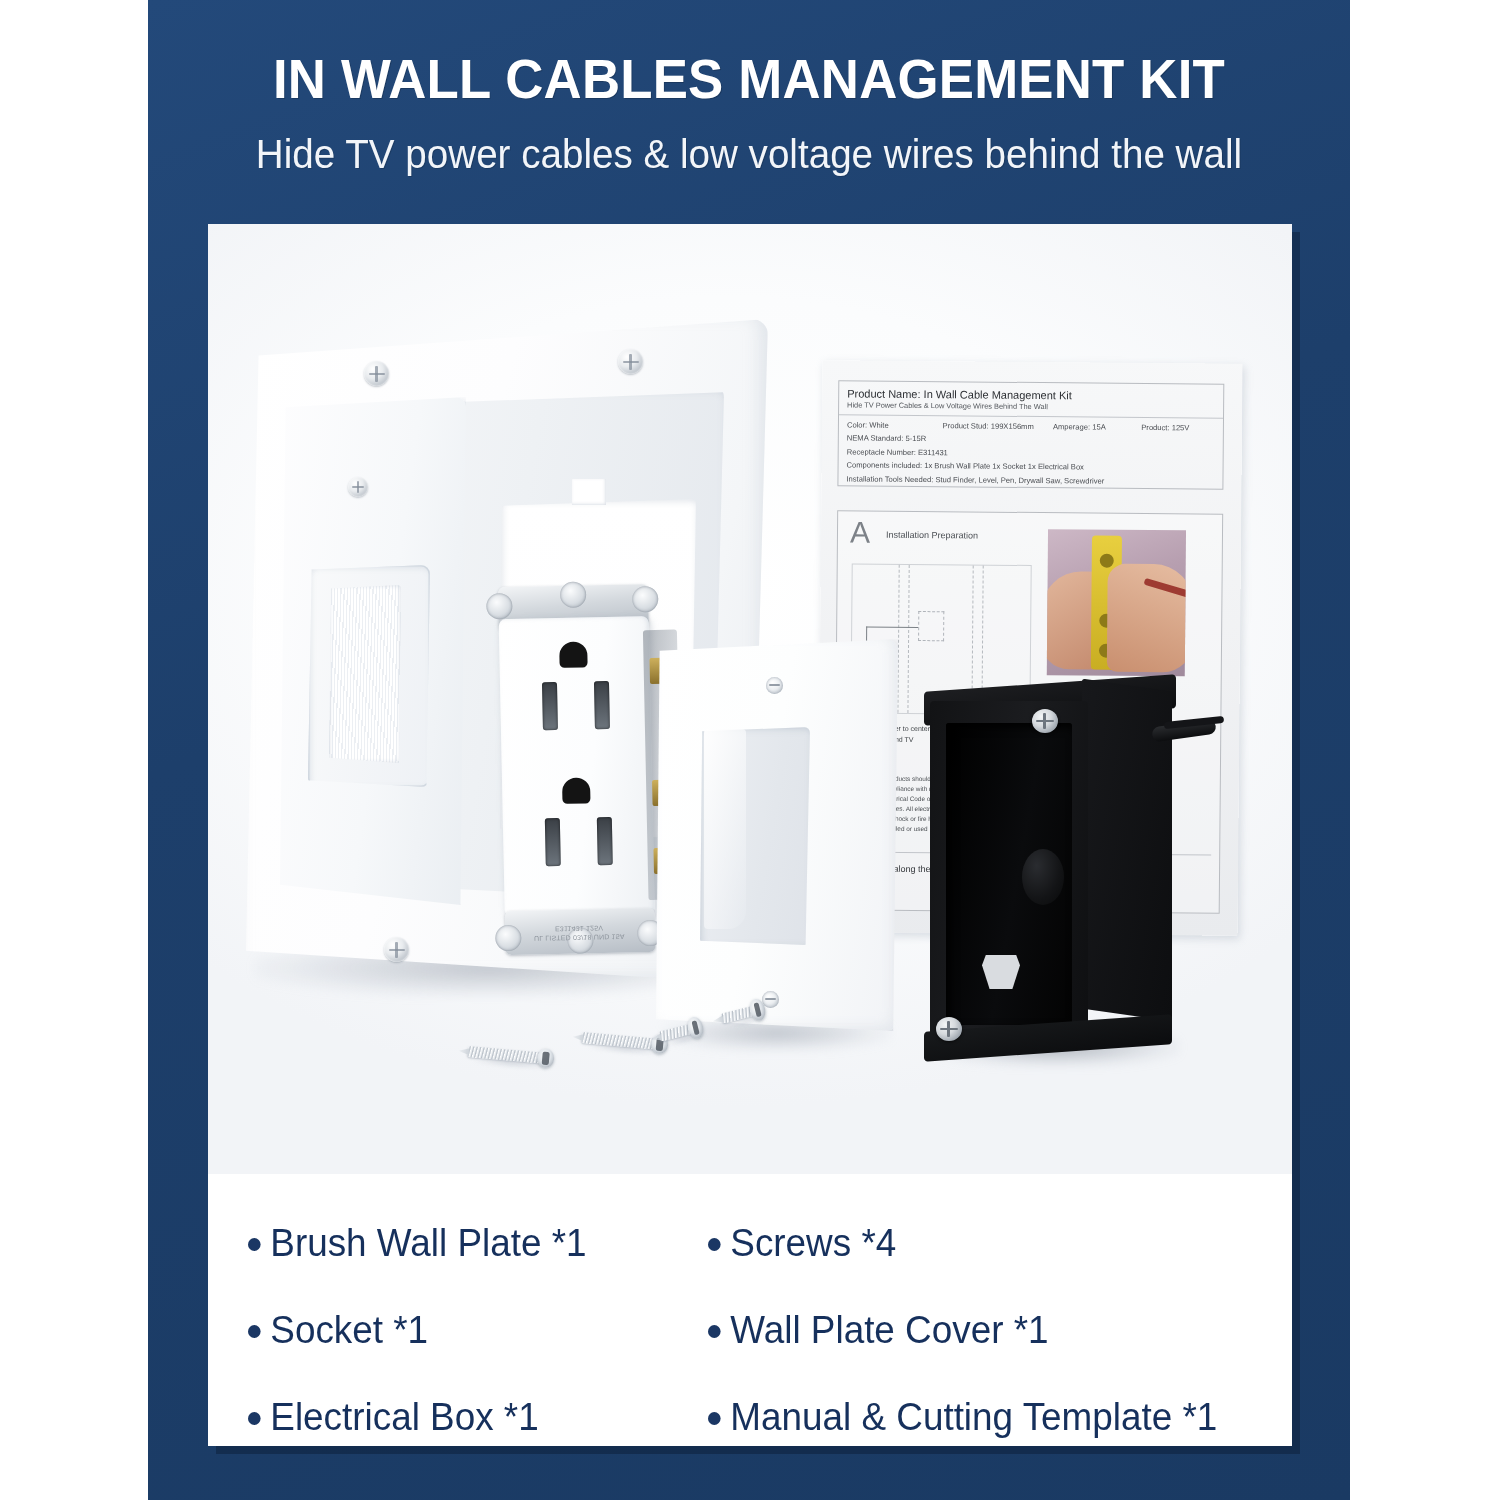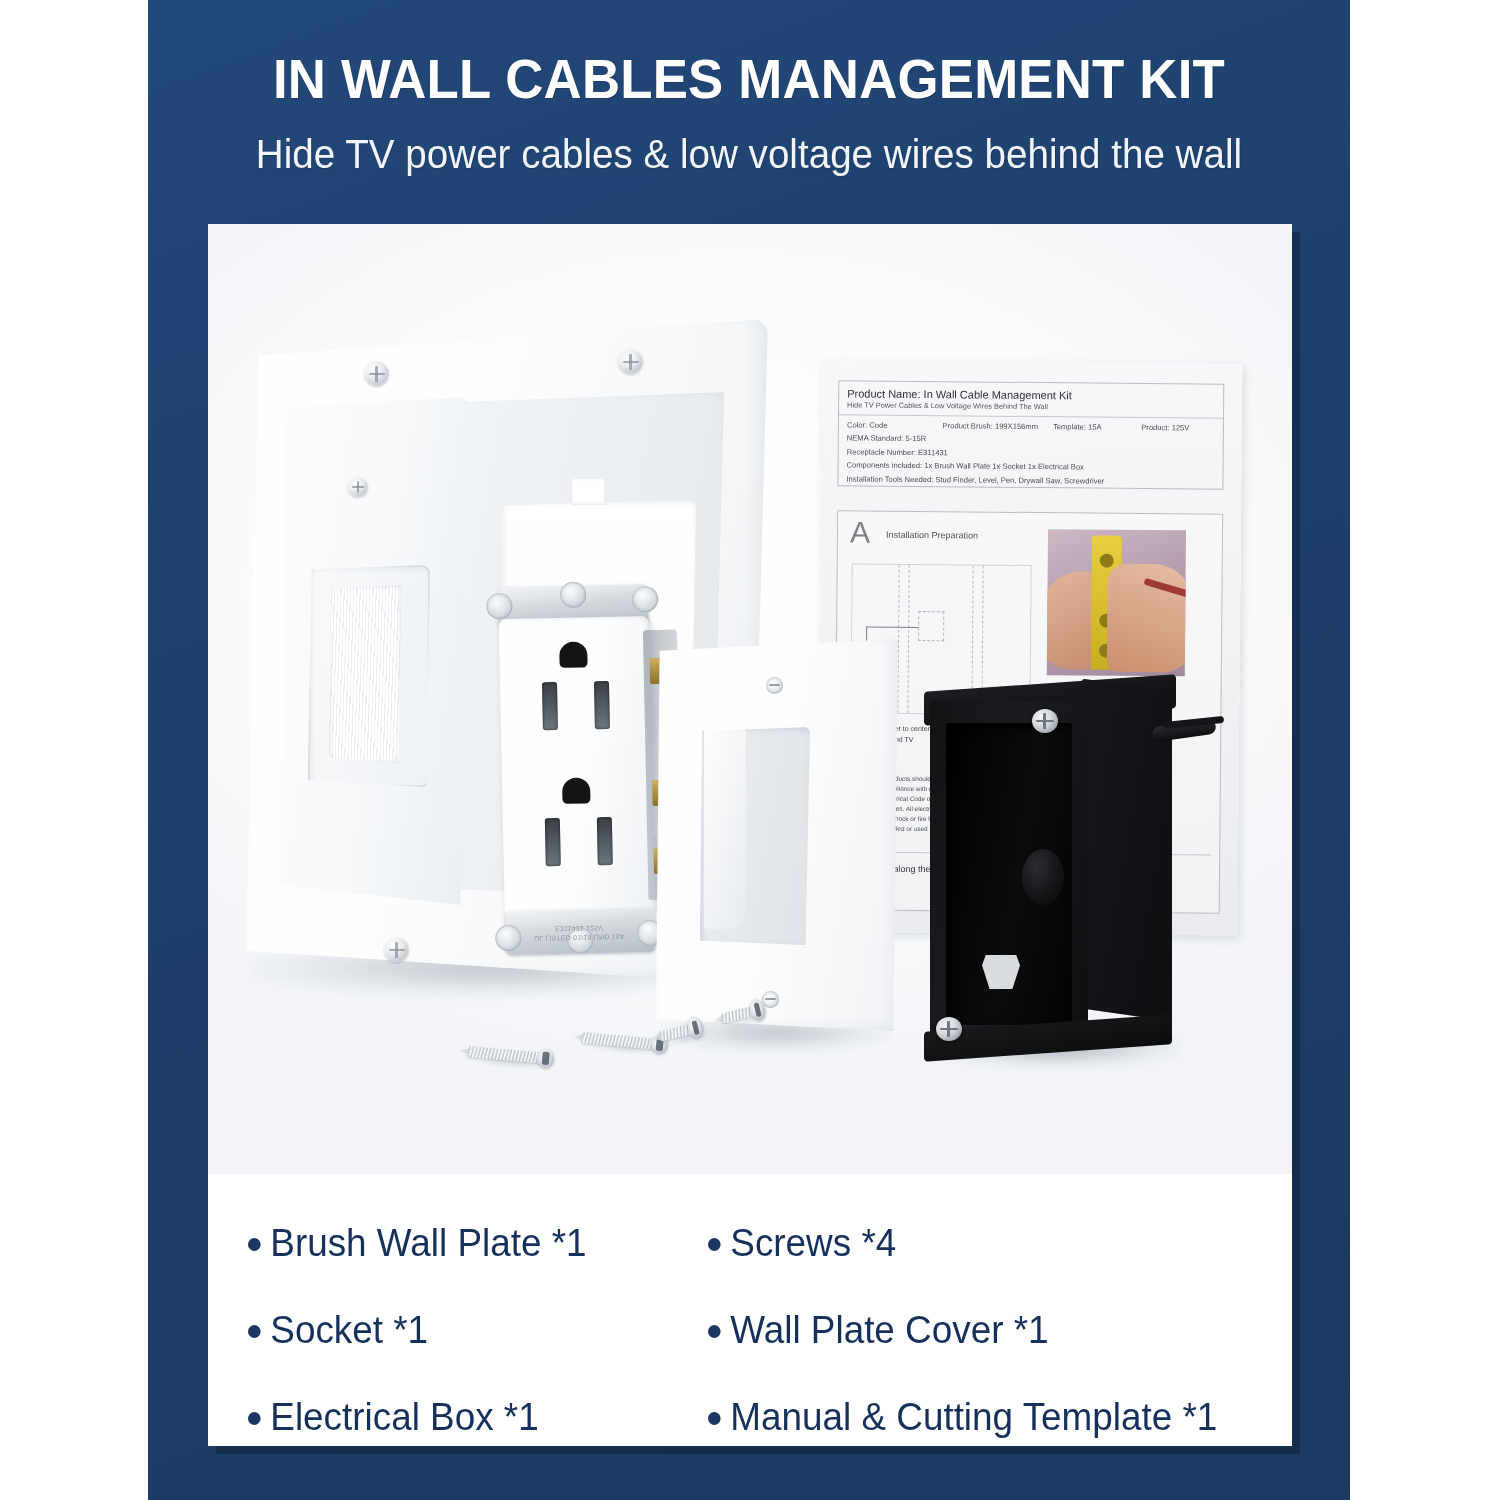--- a/index.html
+++ b/index.html
@@ -463,23 +463,23 @@
         <div class="socket-mark">UL LISTED 03/18 UND
 15A   E311431   125V</div>
       </div>
 
       <div class="manual">
         <div class="m-box">
           <div class="m-title">Product Name: In Wall Cable Management Kit</div>
           <div class="m-sub">Hide TV Power Cables &amp; Low Voltage Wires Behind The Wall</div>
           <div class="m-divider"></div>
           <div class="m-spec">
-            <span style="width:26%">Color: Code</span>
-            <span style="width:30%">Product Brush: 199X156mm</span>
-            <span style="width:24%">Template: 15A</span>
+            <span style="width:26%">Color: White</span>
+            <span style="width:30%">Product Stud: 199X156mm</span>
+            <span style="width:24%">Amperage: 15A</span>
             <span style="width:20%">Product: 125V</span>
           </div>
           <div class="m-line">NEMA Standard: 5-15R</div>
           <div class="m-line">Receptacle Number: E311431</div>
           <div class="m-line">Components included:  1x Brush Wall Plate     1x Socket     1x Electrical Box</div>
           <div class="m-line">Installation Tools Needed: Stud Finder, Level, Pen, Drywall Saw, Screwdriver</div>
         </div>
 
         <div class="m-step">
           <div class="m-letter">A</div>

